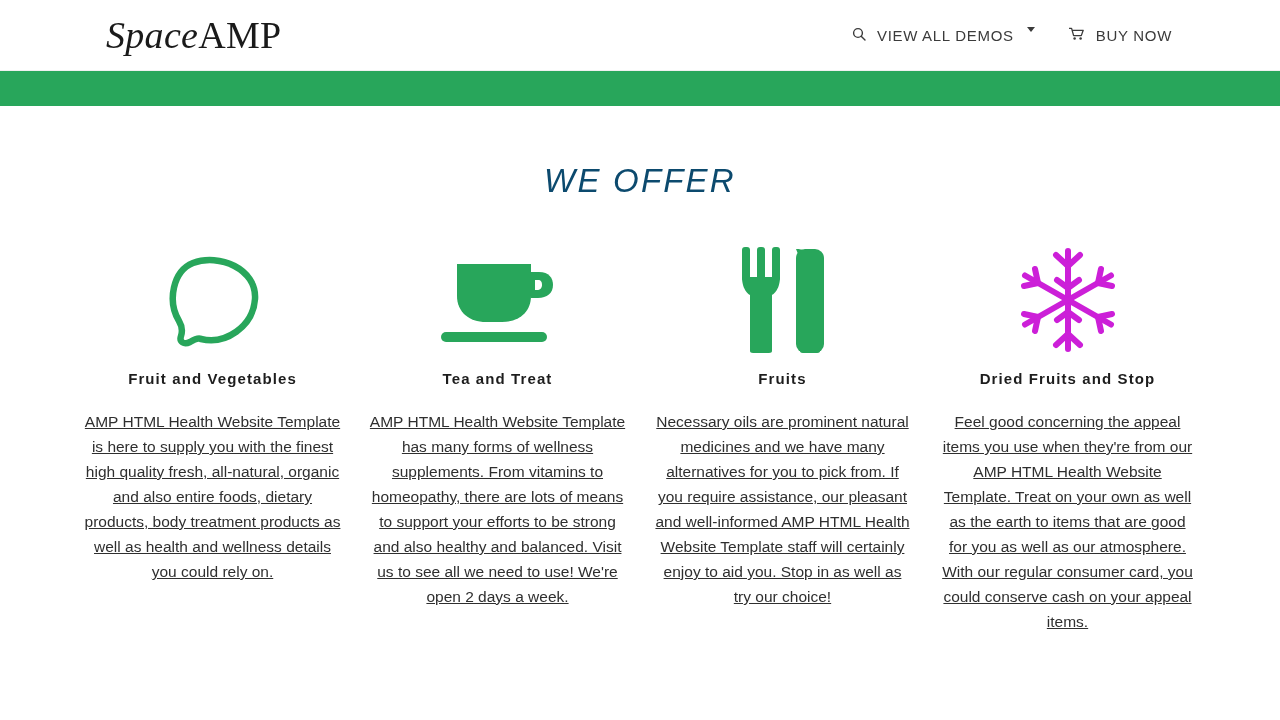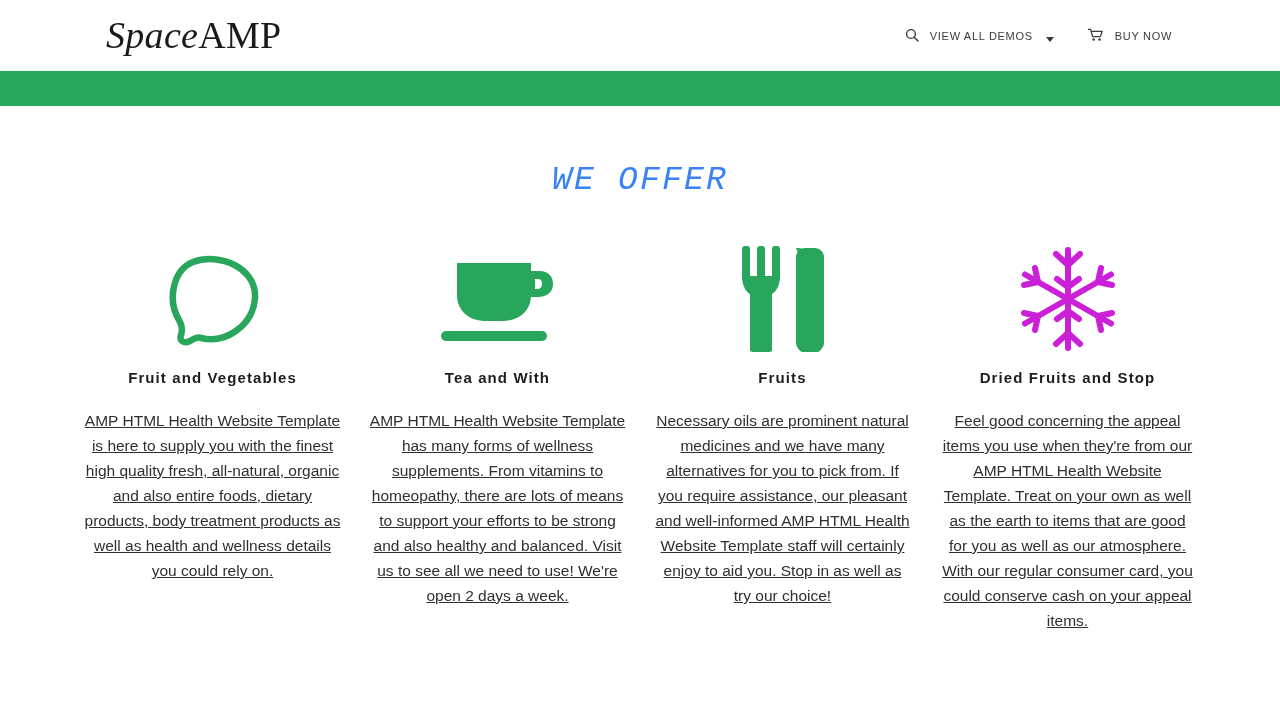--- a/index.html
+++ b/index.html
@@ -39,23 +39,23 @@
     font-style: normal;
     font-weight: 400;
   }
   .nav {
     display: flex;
     align-items: center;
     gap: 34px;
   }
   .nav-item {
     display: flex;
-    align-items: flex-end;
+    align-items: flex-start;
     gap: 11px;
-    font-size: 11px;
+    font-size: 15px;
     letter-spacing: 0.7px;
     color: #3b3b3b;
     cursor: pointer;
     text-transform: uppercase;
   }
   .nav-item .label { white-space: nowrap; }
   .caret {
     width: 0;
     height: 0;
     border-left: 4.5px solid transparent;
@@ -68,25 +68,25 @@
   
   .green-band {
     width: 100%;
     height: 35px;
     background: #28a65b;
   }
 
   
   .section-title {
     text-align: center;
-    font-family: Liberation Mono, monospace;
+    font-family: Liberation Sans, sans-serif;
     font-style: italic;
     font-size: 33px;
     letter-spacing: 2.2px;
-    color: #3b82f6;
+    color: #0c4a6e;
     margin-top: 56px;
   }
 
   
   .cards {
     display: flex;
     justify-content: center;
     align-items: flex-start;
     margin-top: 44px;
     padding: 0 46px;
@@ -174,21 +174,21 @@
 
   <div class="card">
     <div class="card-icon">
       <svg width="118" height="96" viewBox="0 0 118 96">
         <path d="M18 12 H92 V44 C92 60 80 70 63 70 H47 C30 70 18 60 18 44 Z" fill="#28a65b"></path>
         <path d="M92 20 H100 C110 20 114 26 114 33 C114 41 108 46 99 46 H92 Z" fill="#28a65b"></path>
         <path d="M96 28 H99 C102 28 103 30 103 33 C103 36 101 38 98 38 H96 Z" fill="#ffffff"></path>
         <rect x="2" y="80" width="106" height="10" rx="5" fill="#28a65b"></rect>
       </svg>
     </div>
-    <div class="card-title">Tea and With</div>
+    <div class="card-title">Tea and Treat</div>
     <div class="card-text">AMP HTML Health Website Template has many forms of wellness supplements. From vitamins to homeopathy, there are lots of means to support your efforts to be strong and also healthy and balanced. Visit us to see all we need to use! We're open 2 days a week.</div>
   </div>
 
   <div class="card">
     <div class="card-icon">
       <svg width="90" height="106" viewBox="0 0 90 106">
 
         <rect x="4" y="0" width="8" height="34" rx="3" fill="#28a65b"></rect>
         <rect x="19" y="0" width="8" height="34" rx="3" fill="#28a65b"></rect>
         <rect x="34" y="0" width="8" height="34" rx="3" fill="#28a65b"></rect>

